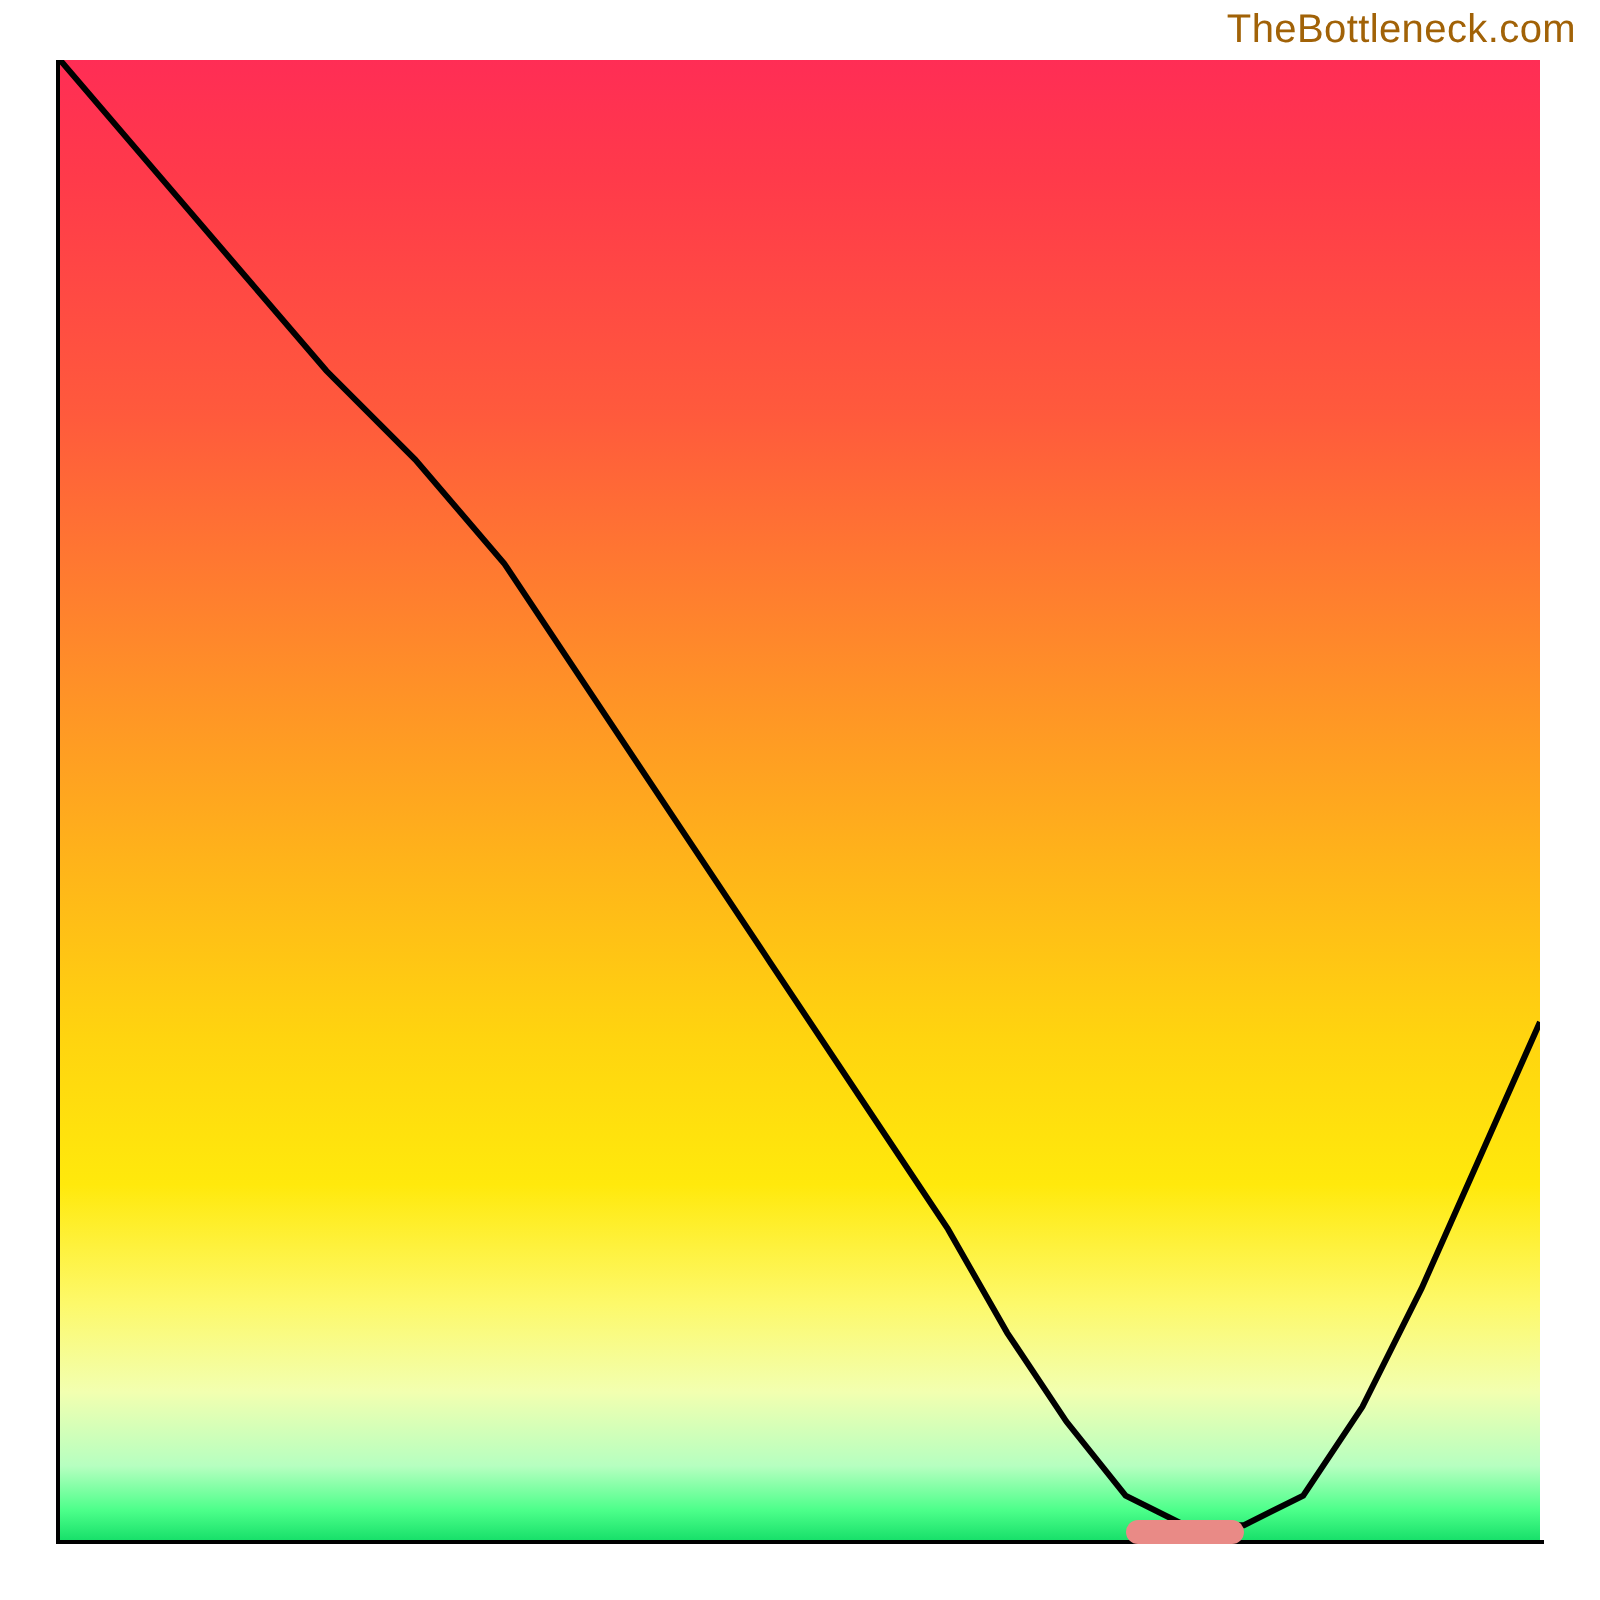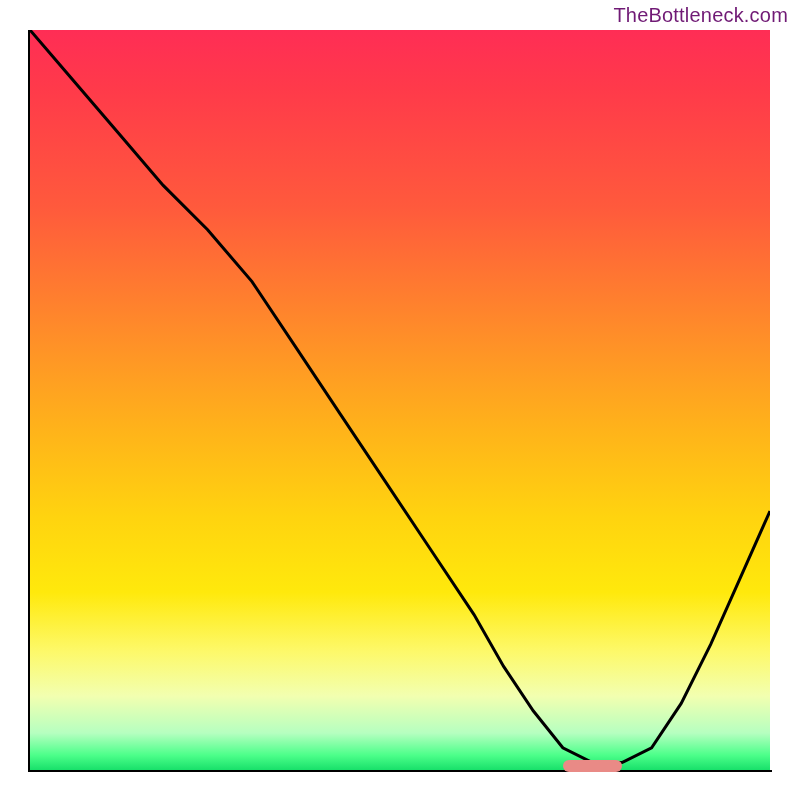--- a/index.html
+++ b/index.html
@@ -66,21 +66,21 @@
   .marker {
     position: absolute;
     height: 12px;
     border-radius: 6px;
     background: #e98a86;
   }
   .watermark {
     position: absolute;
     top: 4px;
     right: 12px;
-    color: #701a75;
+    color: #a16207;
     font-size: 20px;
     font-weight: 500;
     letter-spacing: 0.2px;
   }
 </style>
 </head>
 <body>
 
 <div class="stage">
 

